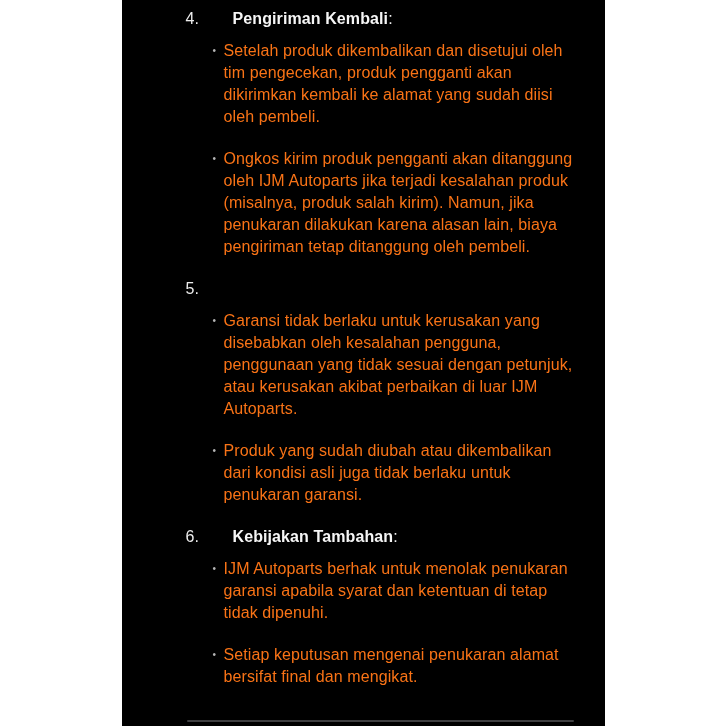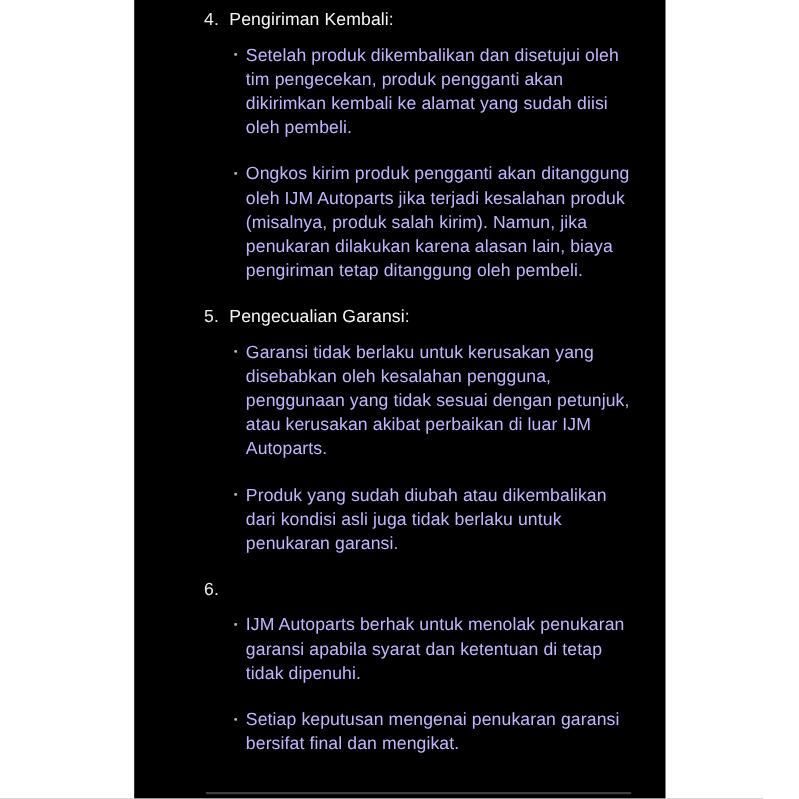--- a/index.html
+++ b/index.html
@@ -28,38 +28,38 @@
     align-items: flex-start;
     margin: 14px 0 10px 0;
   }
   .section:first-child .section-heading { margin-top: 2px; }
   .section-num {
     width: 23px;
     flex-shrink: 0;
     color: #ececec;
   }
   .section-title { color: #f6f6f6; }
-  .section-title b { font-weight: 400; }
+  .section-title b { font-weight: 700; margin-left: 24px; }
   .section-title .suffix { font-weight: 400; color: #ececec; }
   .bullet {
     display: flex;
     align-items: flex-start;
     margin: 0 0 20px 27px;
   }
   .bullet-dot {
     width: 11px;
     flex-shrink: 0;
     font-size: 10px;
     line-height: 22px;
     color: #b5b5b5;
   }
   .bullet-text {
     flex: 1;
     max-width: 352px;
-    color: #c4b5fd;
+    color: #f97316;
   }
   .divider {
     position: absolute;
     left: 65px;
     bottom: 4px;
     width: 387px;
     height: 2px;
     background: #3f3f41;
     border-radius: 1px;
   }
@@ -81,41 +81,41 @@
       </div>
       <div class="bullet">
         <span class="bullet-dot">•</span>
         <span class="bullet-text">Ongkos kirim produk pengganti akan ditanggung oleh IJM Autoparts jika terjadi kesalahan produk (misalnya, produk salah kirim). Namun, jika penukaran dilakukan karena alasan lain, biaya pengiriman tetap ditanggung oleh pembeli.</span>
       </div>
     </div>
 
     <div class="section">
       <div class="section-heading">
         <span class="section-num">5.</span>
-        <span class="section-title"><b>Pengecualian Garansi</b><span class="suffix">:</span></span>
       </div>
       <div class="bullet">
         <span class="bullet-dot">•</span>
         <span class="bullet-text">Garansi tidak berlaku untuk kerusakan yang disebabkan oleh kesalahan pengguna, penggunaan yang tidak sesuai dengan petunjuk, atau kerusakan akibat perbaikan di luar IJM Autoparts.</span>
       </div>
       <div class="bullet">
         <span class="bullet-dot">•</span>
         <span class="bullet-text">Produk yang sudah diubah atau dikembalikan dari kondisi asli juga tidak berlaku untuk penukaran garansi.</span>
       </div>
     </div>
 
     <div class="section">
       <div class="section-heading">
         <span class="section-num">6.</span>
+        <span class="section-title"><b>Kebijakan Tambahan</b><span class="suffix">:</span></span>
       </div>
       <div class="bullet">
         <span class="bullet-dot">•</span>
         <span class="bullet-text">IJM Autoparts berhak untuk menolak penukaran garansi apabila syarat dan ketentuan di tetap tidak dipenuhi.</span>
       </div>
       <div class="bullet">
         <span class="bullet-dot">•</span>
-        <span class="bullet-text">Setiap keputusan mengenai penukaran garansi bersifat final dan mengikat.</span>
+        <span class="bullet-text">Setiap keputusan mengenai penukaran alamat bersifat final dan mengikat.</span>
       </div>
     </div>
 
   </div>
   <div class="divider"></div>
 </div>
 
 </body></html>

